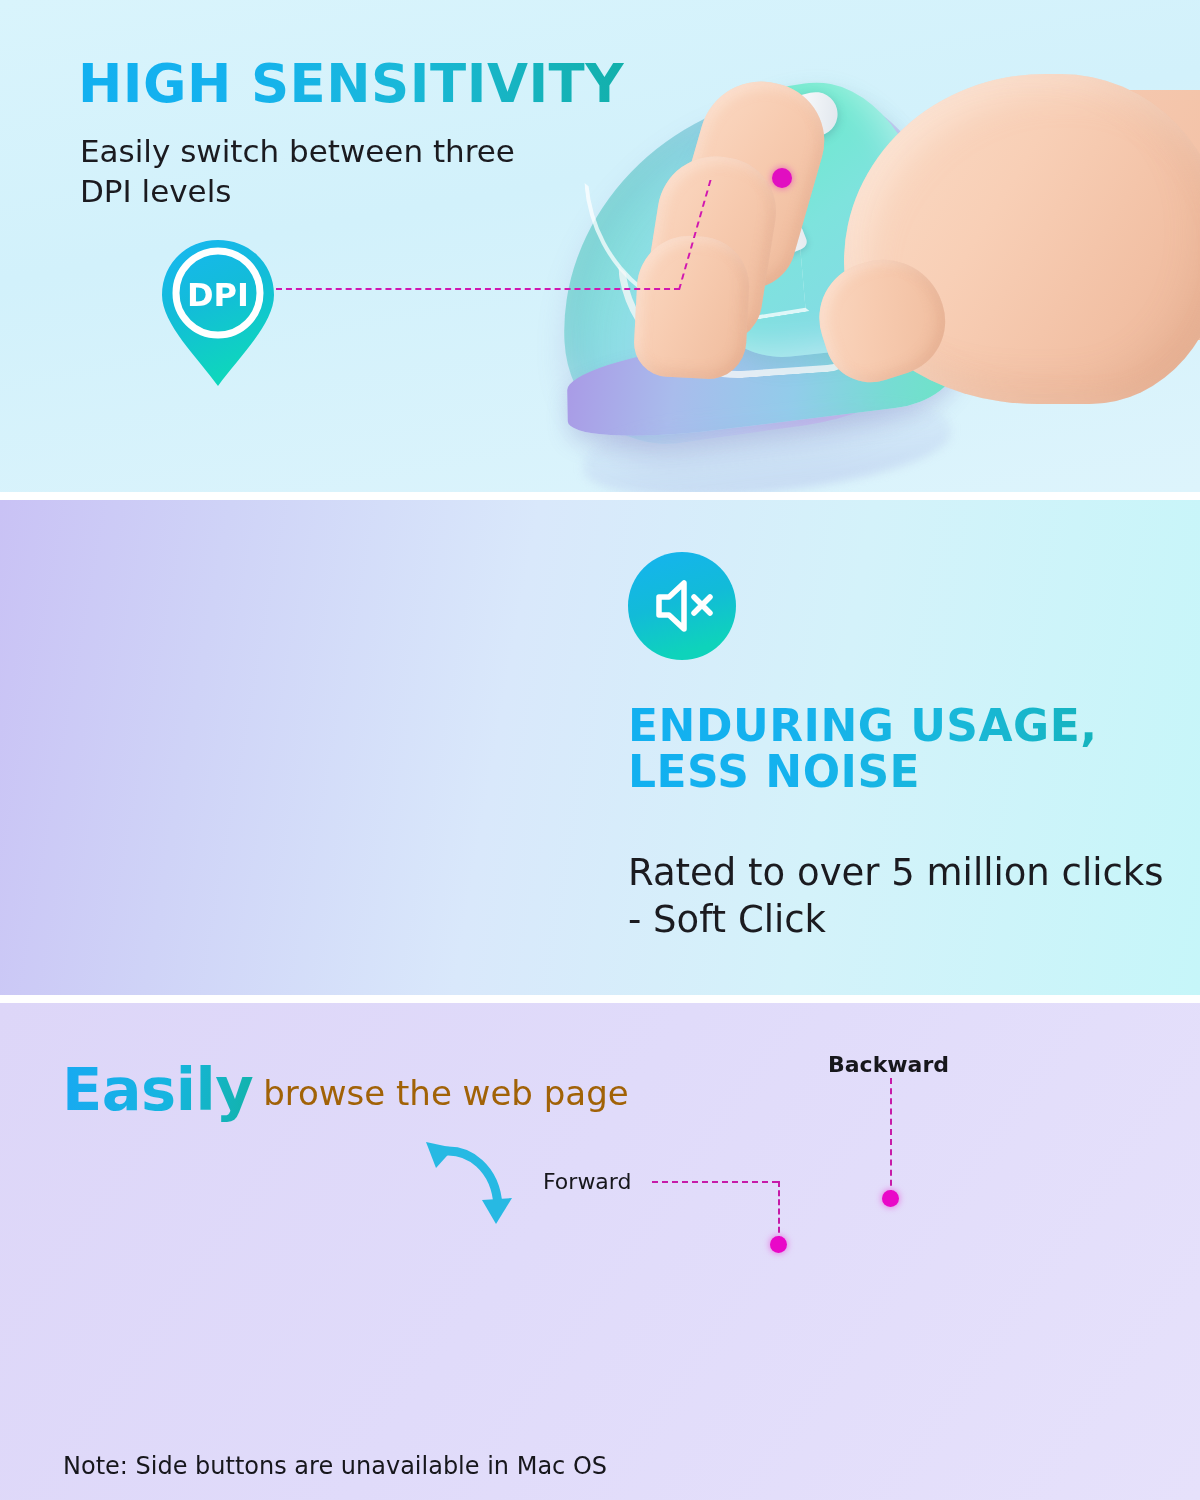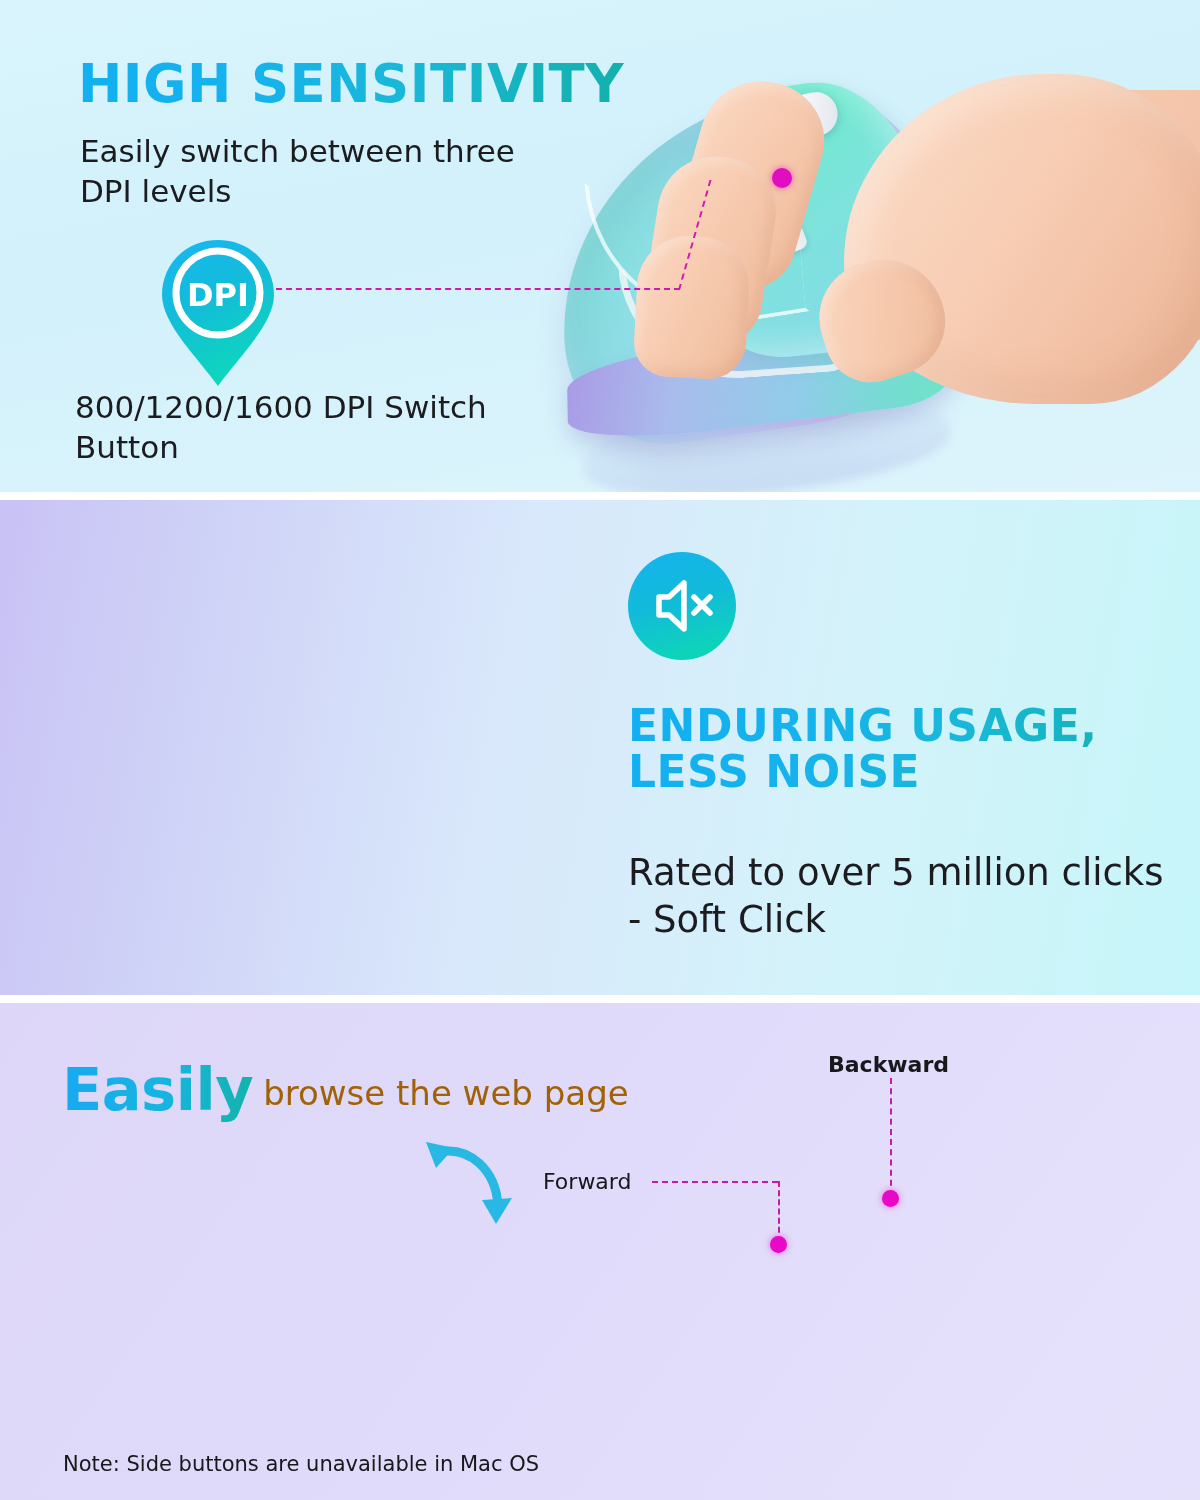--- a/index.html
+++ b/index.html
@@ -34,21 +34,21 @@
 
   #p2-title { position: absolute; left: 628px; top: 703px; font-size: 44px; width: 560px; }
   #p2-sub   { position: absolute; left: 628px; top: 849px; font-size: 37px; width: 545px; }
 
   #p3-head  { position: absolute; left: 62px; top: 1055px; white-space: nowrap; }
   #p3-head .big { font-size: 59px; font-weight: 700; letter-spacing: -0.5px;
     background: linear-gradient(100deg,#18a9f2 0%, #16b5e0 55%, #12b3a9 100%);
     -webkit-background-clip: text; background-clip: text; color: transparent;
     -webkit-text-fill-color: transparent; }
   #p3-head .rest { font-size: 34px; color: #a16207; font-weight: 400; margin-left: 10px; vertical-align: 5px; }
-  #p3-note { position: absolute; left: 63px; top: 1452px; font-size: 21px; color: #17171c; }
+  #p3-note { position: absolute; left: 63px; top: 1452px; font-size: 24px; color: #17171c; }
 
   
   #dpi-pin { position: absolute; left: 160px; top: 238px; width: 116px; height: 150px; }
   #dpi-pin svg { width: 100%; height: 100%; display: block; }
   #dpi-leader { position: absolute; left: 276px; top: 288px; width: 404px; height: 2px;
     border-top: 2px dashed #d117b0; }
   #dpi-leader-v { position: absolute; left: 678px; top: 180px; width: 2px; height: 110px;
     border-left: 2px dashed #d117b0; transform: skewX(-16deg); transform-origin: bottom; }
   #dpi-dot { position: absolute; left: 772px; top: 168px; width: 20px; height: 20px;
     border-radius: 50%; background: #e10ec1; box-shadow: 0 0 7px rgba(225,14,193,.6); }
@@ -199,21 +199,20 @@
         <path d="M58 2 C26 2 2 26 2 57 C2 86 38 120 58 148 C78 120 114 86 114 57 C114 26 90 2 58 2 Z" fill="url(#pinGrad)"></path>
         <circle cx="58" cy="55" r="42" fill="none" stroke="#ffffff" stroke-width="7"></circle>
         <text x="58" y="68" text-anchor="middle" font-family="DejaVu Sans, sans-serif" font-size="32" font-weight="700" fill="#ffffff">DPI</text>
       </svg>
     </div>
 
     <div id="dpi-leader"></div>
     <div id="dpi-leader-v"></div>
     <div id="dpi-dot"></div>
 
-    <p class="body-txt" id="p1-cap">800/1200/1600 DPI Switch Button</p>
   </section>
 
   <div class="divider" id="divider-1"></div>
 
   <section class="panel" id="panel-2">
     
   </section>
 
   <div id="mute-icon">
     <svg viewBox="0 0 108 108">

